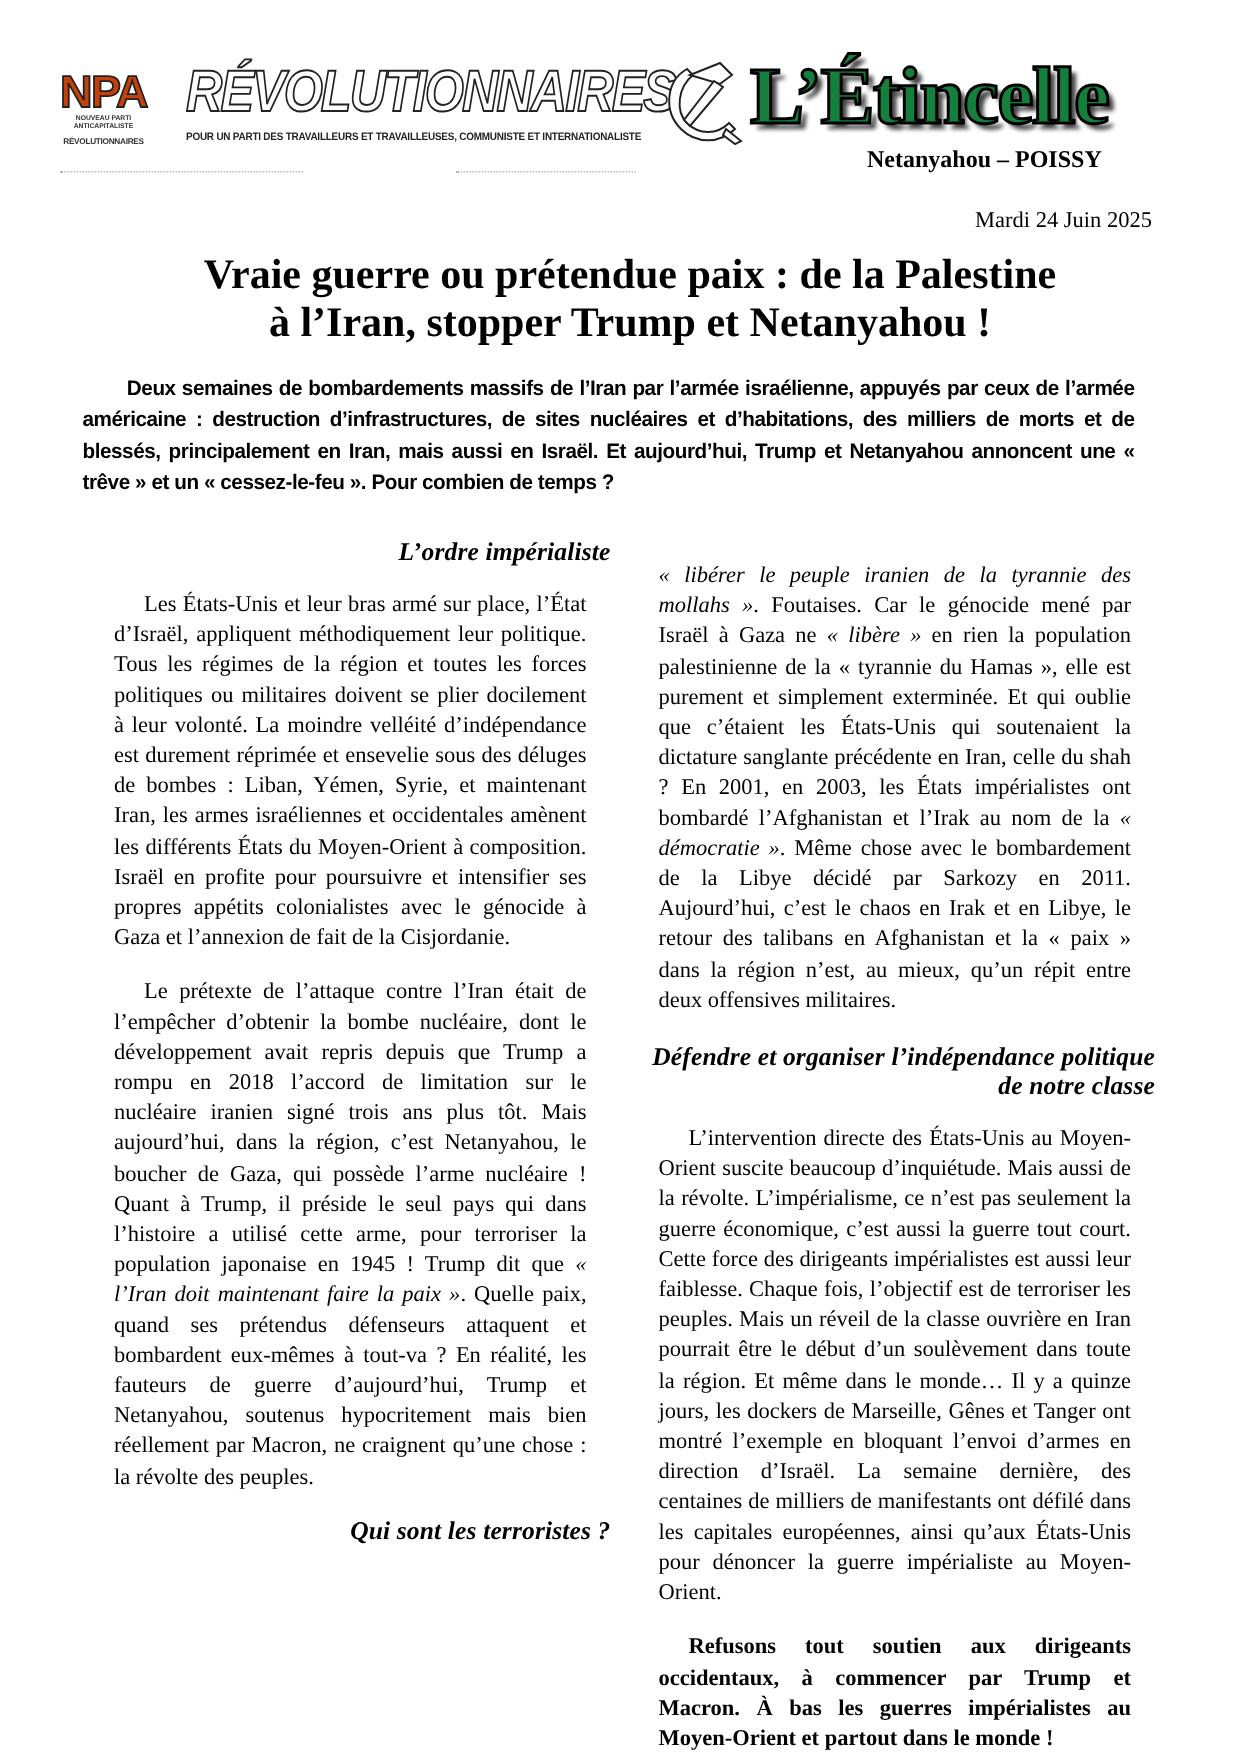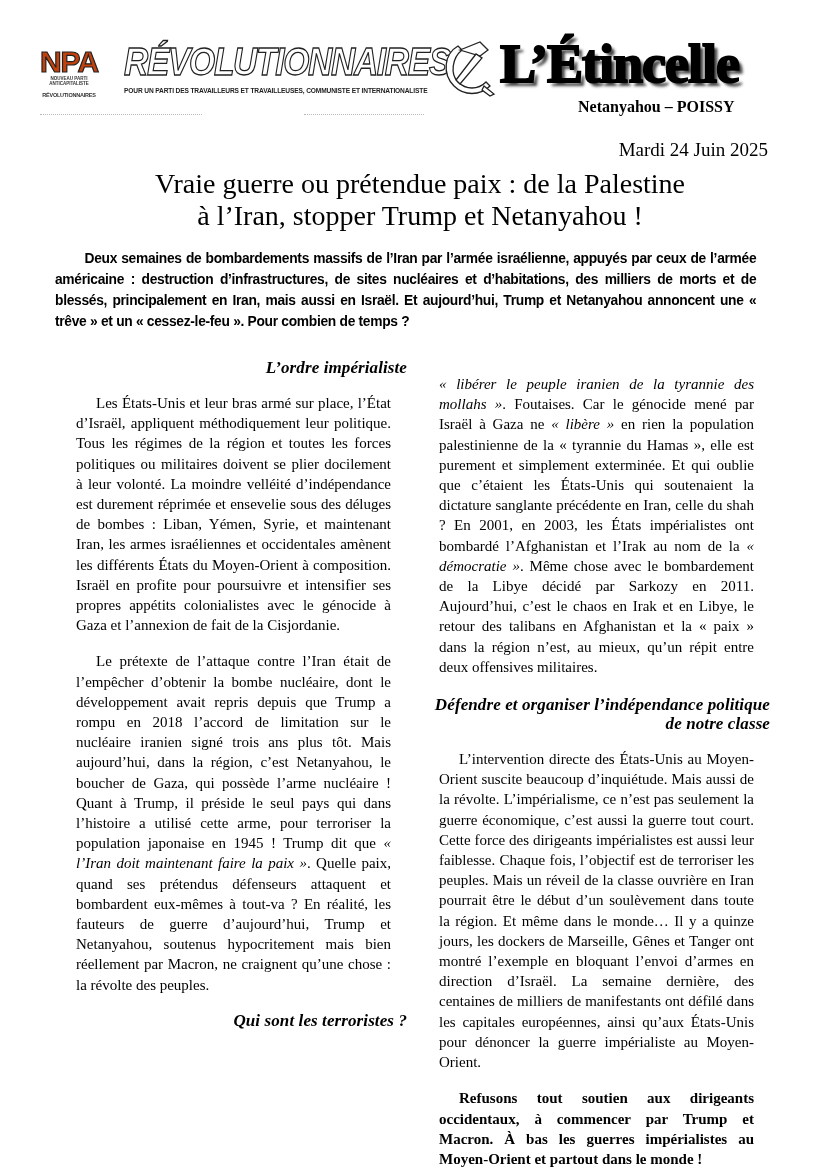--- a/index.html
+++ b/index.html
@@ -13,25 +13,25 @@
 
     .rev-logo { position: absolute; left: 124px; top: 42px; width: 286px; font-family: "Liberation Sans", sans-serif; }
     .rev-title { font-size: 39px; font-style: italic; font-weight: bold; color: #fff; -webkit-text-stroke: 1.3px #222; letter-spacing: -1.5px; line-height: 40px; transform: scaleX(0.86); transform-origin: left center; white-space: nowrap; }
     .rev-tag { font-size: 7.2px; font-weight: bold; color: #222; margin-top: 4px; white-space: nowrap; letter-spacing: -0.15px; transform: scaleX(0.92); transform-origin: left center; }
 
     .dotline { position: absolute; border-top: 1px dotted #bbb; height: 0; }
     .dl1 { left: 40px; top: 114px; width: 162px; }
     .dl2 { left: 304px; top: 114px; width: 120px; }
 
     .hammer { position: absolute; left: 440px; top: 36px; width: 58px; height: 62px; }
-    .etincelle { position: absolute; left: 500px; top: 32px; font-family: "Liberation Serif", serif; font-weight: bold; font-size: 54px; line-height: 64px; color: #000000; -webkit-text-stroke: 2px #000; text-shadow: 4px 4px 3px #444; letter-spacing: -1px; white-space: nowrap; }
+    .etincelle { position: absolute; left: 500px; top: 32px; font-family: "Liberation Serif", serif; font-weight: bold; font-size: 54px; line-height: 64px; color: #15803d; -webkit-text-stroke: 2px #000; text-shadow: 4px 4px 3px #444; letter-spacing: -1px; white-space: nowrap; }
     .site { position: absolute; left: 578px; top: 98px; font-size: 16px; font-weight: bold; white-space: nowrap; }
-    .date { position: absolute; right: 58px; top: 139px; font-size: 19px; white-space: nowrap; }
+    .date { position: absolute; right: 58px; top: 139px; font-size: 15px; white-space: nowrap; }
 
-    .headline { position: absolute; left: 50px; top: 168px; width: 740px; text-align: center; font-size: 28px; font-weight: normal; line-height: 32px; }
+    .headline { position: absolute; left: 50px; top: 168px; width: 740px; text-align: center; font-size: 28px; font-weight: bold; line-height: 32px; }
 
     .chapo { position: absolute; left: 55px; top: 248px; width: 712px; font-family: "Liberation Sans", sans-serif; font-weight: bold; font-size: 14px; line-height: 21px; text-align: justify; text-indent: 30px; letter-spacing: -0.3px; transform: scaleX(0.985); transform-origin: left top; }
 
     .col { position: absolute; top: 358px; width: 347px; font-size: 15px; line-height: 20.2px; text-align: justify; }
     .col-left { left: 60px; }
     .col-right { left: 423px; }
     .col h2 { margin: 0; font-size: 17px; line-height: 19px; font-style: italic; font-weight: bold; text-align: right; letter-spacing: 0.1px; }
     .col p { margin: 16px; text-indent: 20px; }
     .col p.cont { text-indent: 0; }
     .col .sec { margin-top: 13px; }

